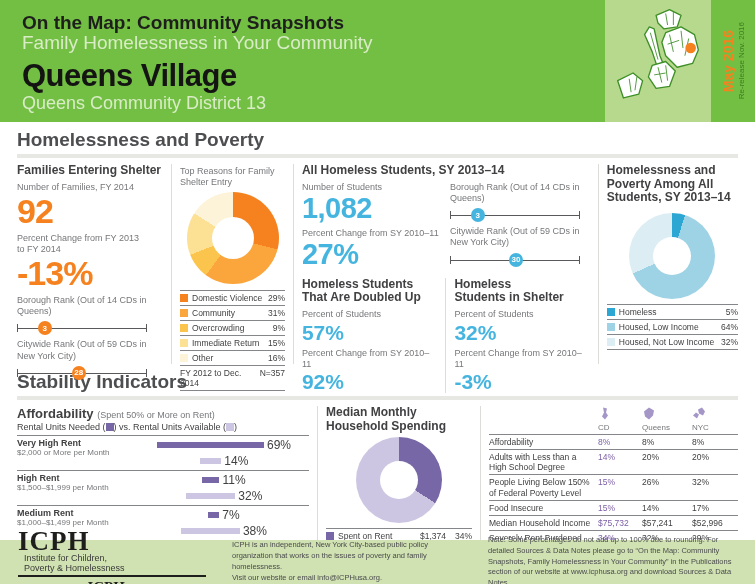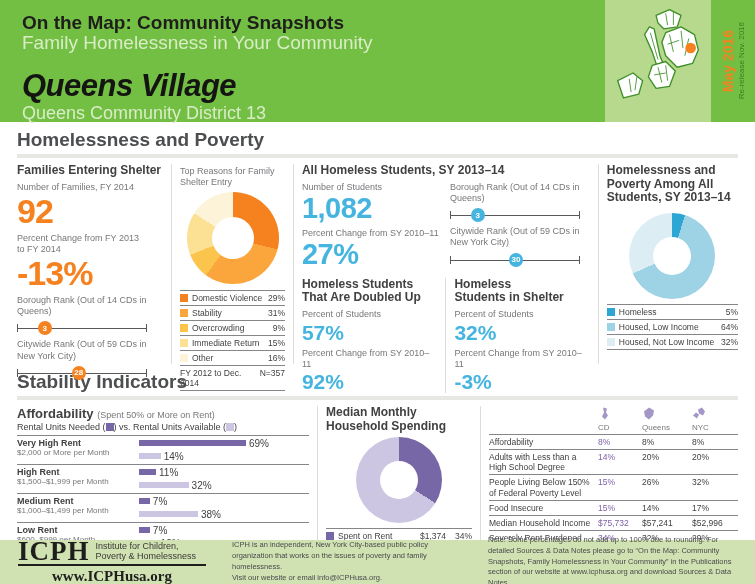--- a/index.html
+++ b/index.html
@@ -4,21 +4,21 @@
 <style>
   * { box-sizing: border-box; margin: 0; padding: 0; }
   body { background:#fff; font-family:"Liberation Sans", sans-serif; }
   .page { position:relative; width:755px; height:584px; background:#fff; overflow:hidden; }
 
   
   .hdr { position:relative; height:122px; background:#72BF44; }
   .hdr-text { padding:13px 0 0 22px; }
   .kicker { font-size:19px; font-weight:bold; color:#1E1E1C; line-height:1.05; }
   .hdr-sub { font-size:19px; color:#D9ECC6; line-height:1.1; }
-  .hdr-title { font-size:31px; font-weight:bold; color:#141412; line-height:1.05; margin-top:16px; letter-spacing:-0.5px;font-style:italic;}
+  .hdr-title { font-size:31px; font-weight:bold; color:#141412; line-height:1.05; margin-top:6px; letter-spacing:-0.5px;}
   .hdr-district { font-size:18px; color:#D9ECC6; line-height:1.1; margin-top:2px; }
   .map-box { position:absolute; top:0; right:44px; width:106px; height:122px; background:#B6D98D; display:flex; align-items:center; justify-content:center; }
   .date-strip { position:absolute; top:0; right:0; width:44px; height:122px; background:#72BF44; display:flex; align-items:center; justify-content:center; }
   .vtext { writing-mode:vertical-rl; transform:rotate(180deg); white-space:nowrap; }
   .date-main { font-size:14px; font-weight:bold; color:#F5821F; }
   .date-sub { font-size:8px; color:#3E7C1F; margin-left:1px; }
 
   
   main { padding:0 17px; }
   .h2 { font-size:19px; font-weight:bold; color:#4D4E50; margin-top:8px; line-height:1.1; }
@@ -73,21 +73,21 @@
   .aff-title { font-size:13px; font-weight:bold; color:#414042; }
   .aff-title .note { font-size:9px; font-weight:normal; color:#76777A; }
   .aff-legend { font-size:9px; color:#414042; margin:1px 0 3px; }
   .aff-legend .sw { display:inline-block; width:8px; height:8px; vertical-align:-1px; }
   .aff-row { display:flex; border-top:1px solid #85868A; padding:2px 0; }
   .aff-row:last-child { border-bottom:1px solid #85868A; }
   .aff-lab { width:122px; }
   .aff-name { font-size:9px; font-weight:bold; color:#414042; line-height:1.15; }
   .aff-sub { font-size:8px; color:#76777A; line-height:1.15; }
   .aff-bars { flex:1; display:flex; flex-direction:column; justify-content:center; gap:2px; }
-  .bar-line { display:flex; align-items:center; font-size:10px; color:#414042; }
+  .bar-line { display:flex; align-items:center; font-size:12px; color:#414042;justify-content:center; }
   .bar { height:6px; flex:none; }
   .bar-line .pct { margin-left:3px; }
 
   .spend { width:146px; }
   .sp-row { display:flex; align-items:center; border-top:1px solid #85868A; padding:2px 0; font-size:8.5px; color:#414042; }
   .sp-row:last-child { border-bottom:1px solid #85868A; }
   .sp-row .sw { width:8px; height:8px; margin-right:4px; flex:none; }
   .sp-row .sp-lbl { flex:1; }
   .sp-row .amt { width:36px; text-align:right; }
   .sp-row .pct { width:26px; text-align:right; }
@@ -97,21 +97,21 @@
   .cmp-head { padding-bottom:2px; }
   .cmp-col { font-size:8px; color:#76777A; }
   .cmp-row { display:contents; }
   .cmp-cell { border-top:1px solid #85868A; padding:2px 2px 2px 0; line-height:1.2; }
   .cmp-grid .bot { border-bottom:1px solid #85868A; }
   .cd-val { color:#7C5FA6; }
 
   
   footer { position:absolute; left:0; right:0; bottom:0; height:44px; background:#D0E1B2; display:flex; align-items:center; padding:0 18px; }
   .logo { width:200px; flex:none; }
-  .logo-top { display:flex; align-items:center; border-bottom:2px solid #1E1E1C; padding-bottom:1px; width:188px; }
+  .logo-top { display:flex; border-bottom:2px solid #1E1E1C; padding-bottom:1px; width:188px;flex-direction:column; }
   .logo-icph { font-family:"Liberation Serif", serif; font-weight:bold; font-size:27px; color:#1E1E1C; letter-spacing:1px; line-height:0.9; }
   .logo-inst { font-size:9px; color:#3A3A38; line-height:1.15; margin-left:6px; }
   .logo-url { font-family:"Liberation Serif", serif; font-weight:bold; font-size:15px; color:#1E1E1C; text-align:center; width:188px; margin-top:2px; }
   .ft-about { width:232px; flex:none; font-size:7.5px; color:#4A4B4D; line-height:1.45; margin-left:14px; }
   .ft-note { flex:1; font-size:7.5px; color:#4A4B4D; line-height:1.45; margin-left:24px; }
 </style>
 </head>
 <body>
 
 <div class="page">
@@ -188,21 +188,21 @@
               <div class="hole"></div>
             </div>
           <div class="legend">
             <div class="leg-row">
                 <span class="sw" style="background: rgb(245, 130, 31);"></span>
                 <span class="leg-lbl">Domestic Violence</span>
                 <span class="leg-val">29%</span>
               </div>
             <div class="leg-row">
                 <span class="sw" style="background: rgb(250, 166, 60);"></span>
-                <span class="leg-lbl">Stability</span>
+                <span class="leg-lbl">Community</span>
                 <span class="leg-val">31%</span>
               </div>
             <div class="leg-row">
                 <span class="sw" style="background: rgb(251, 197, 77);"></span>
                 <span class="leg-lbl">Overcrowding</span>
                 <span class="leg-val">9%</span>
               </div>
             <div class="leg-row">
                 <span class="sw" style="background: rgb(252, 224, 147);"></span>
                 <span class="leg-lbl">Immediate Return</span>

